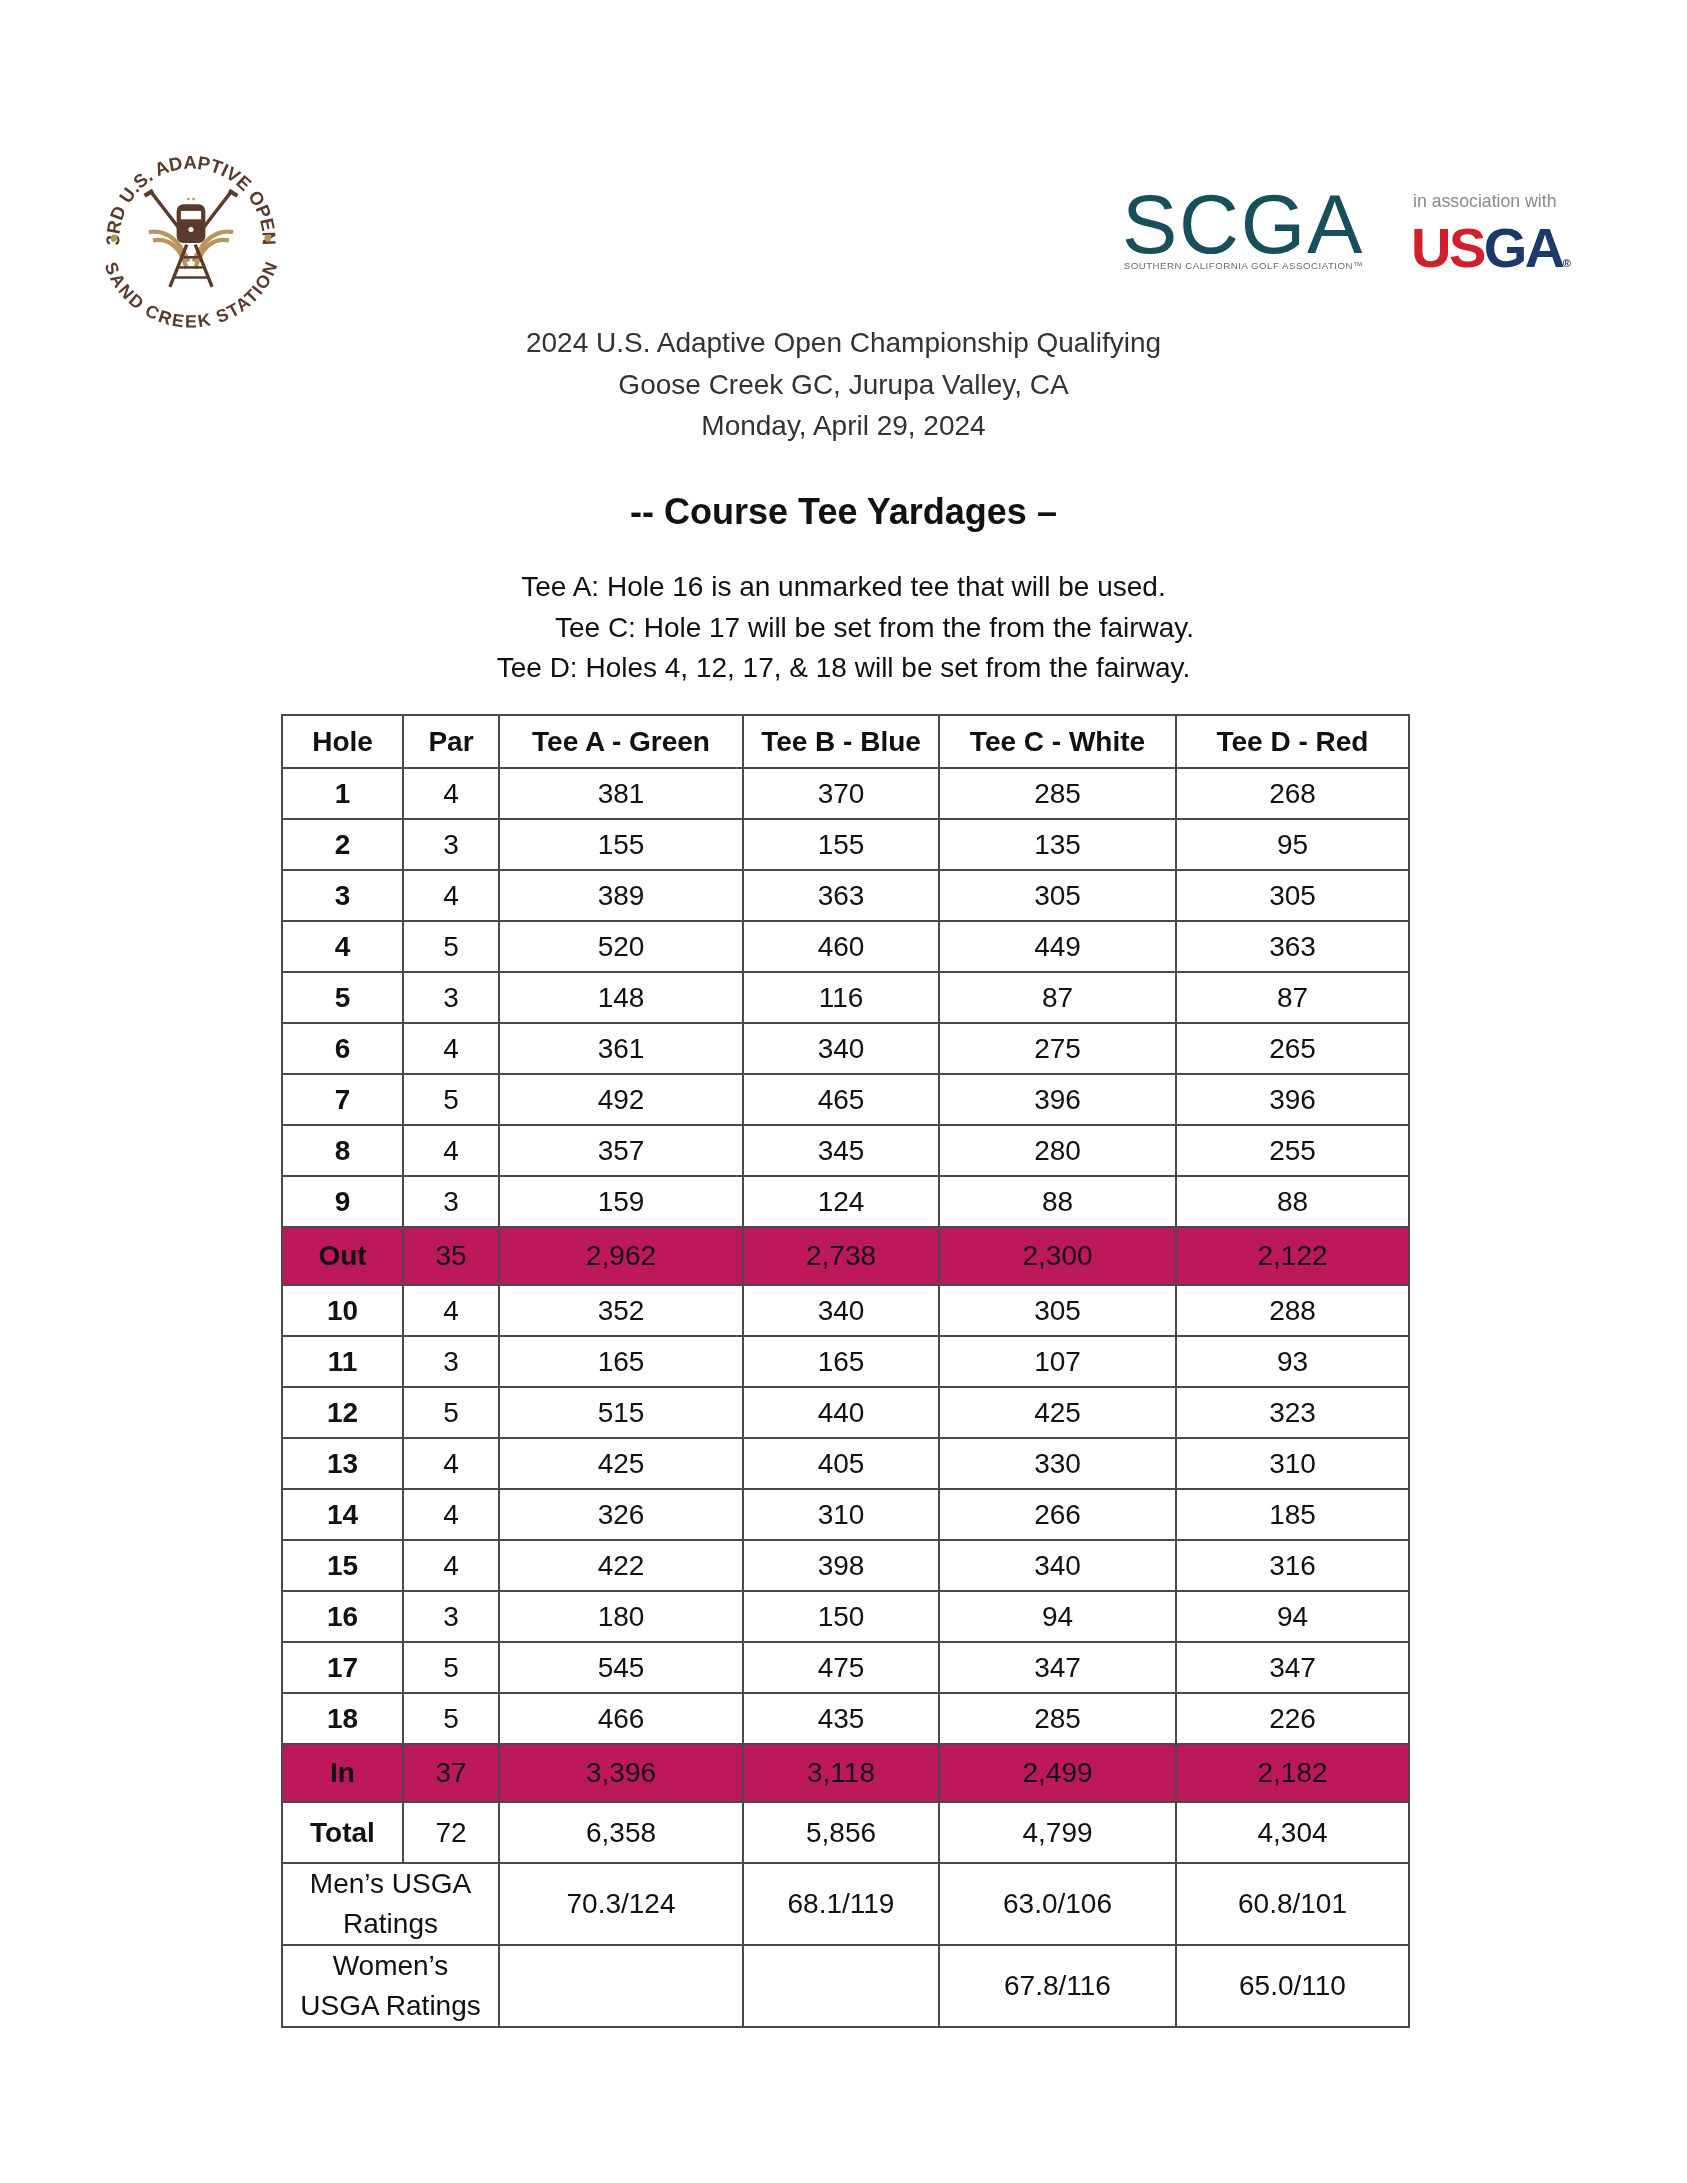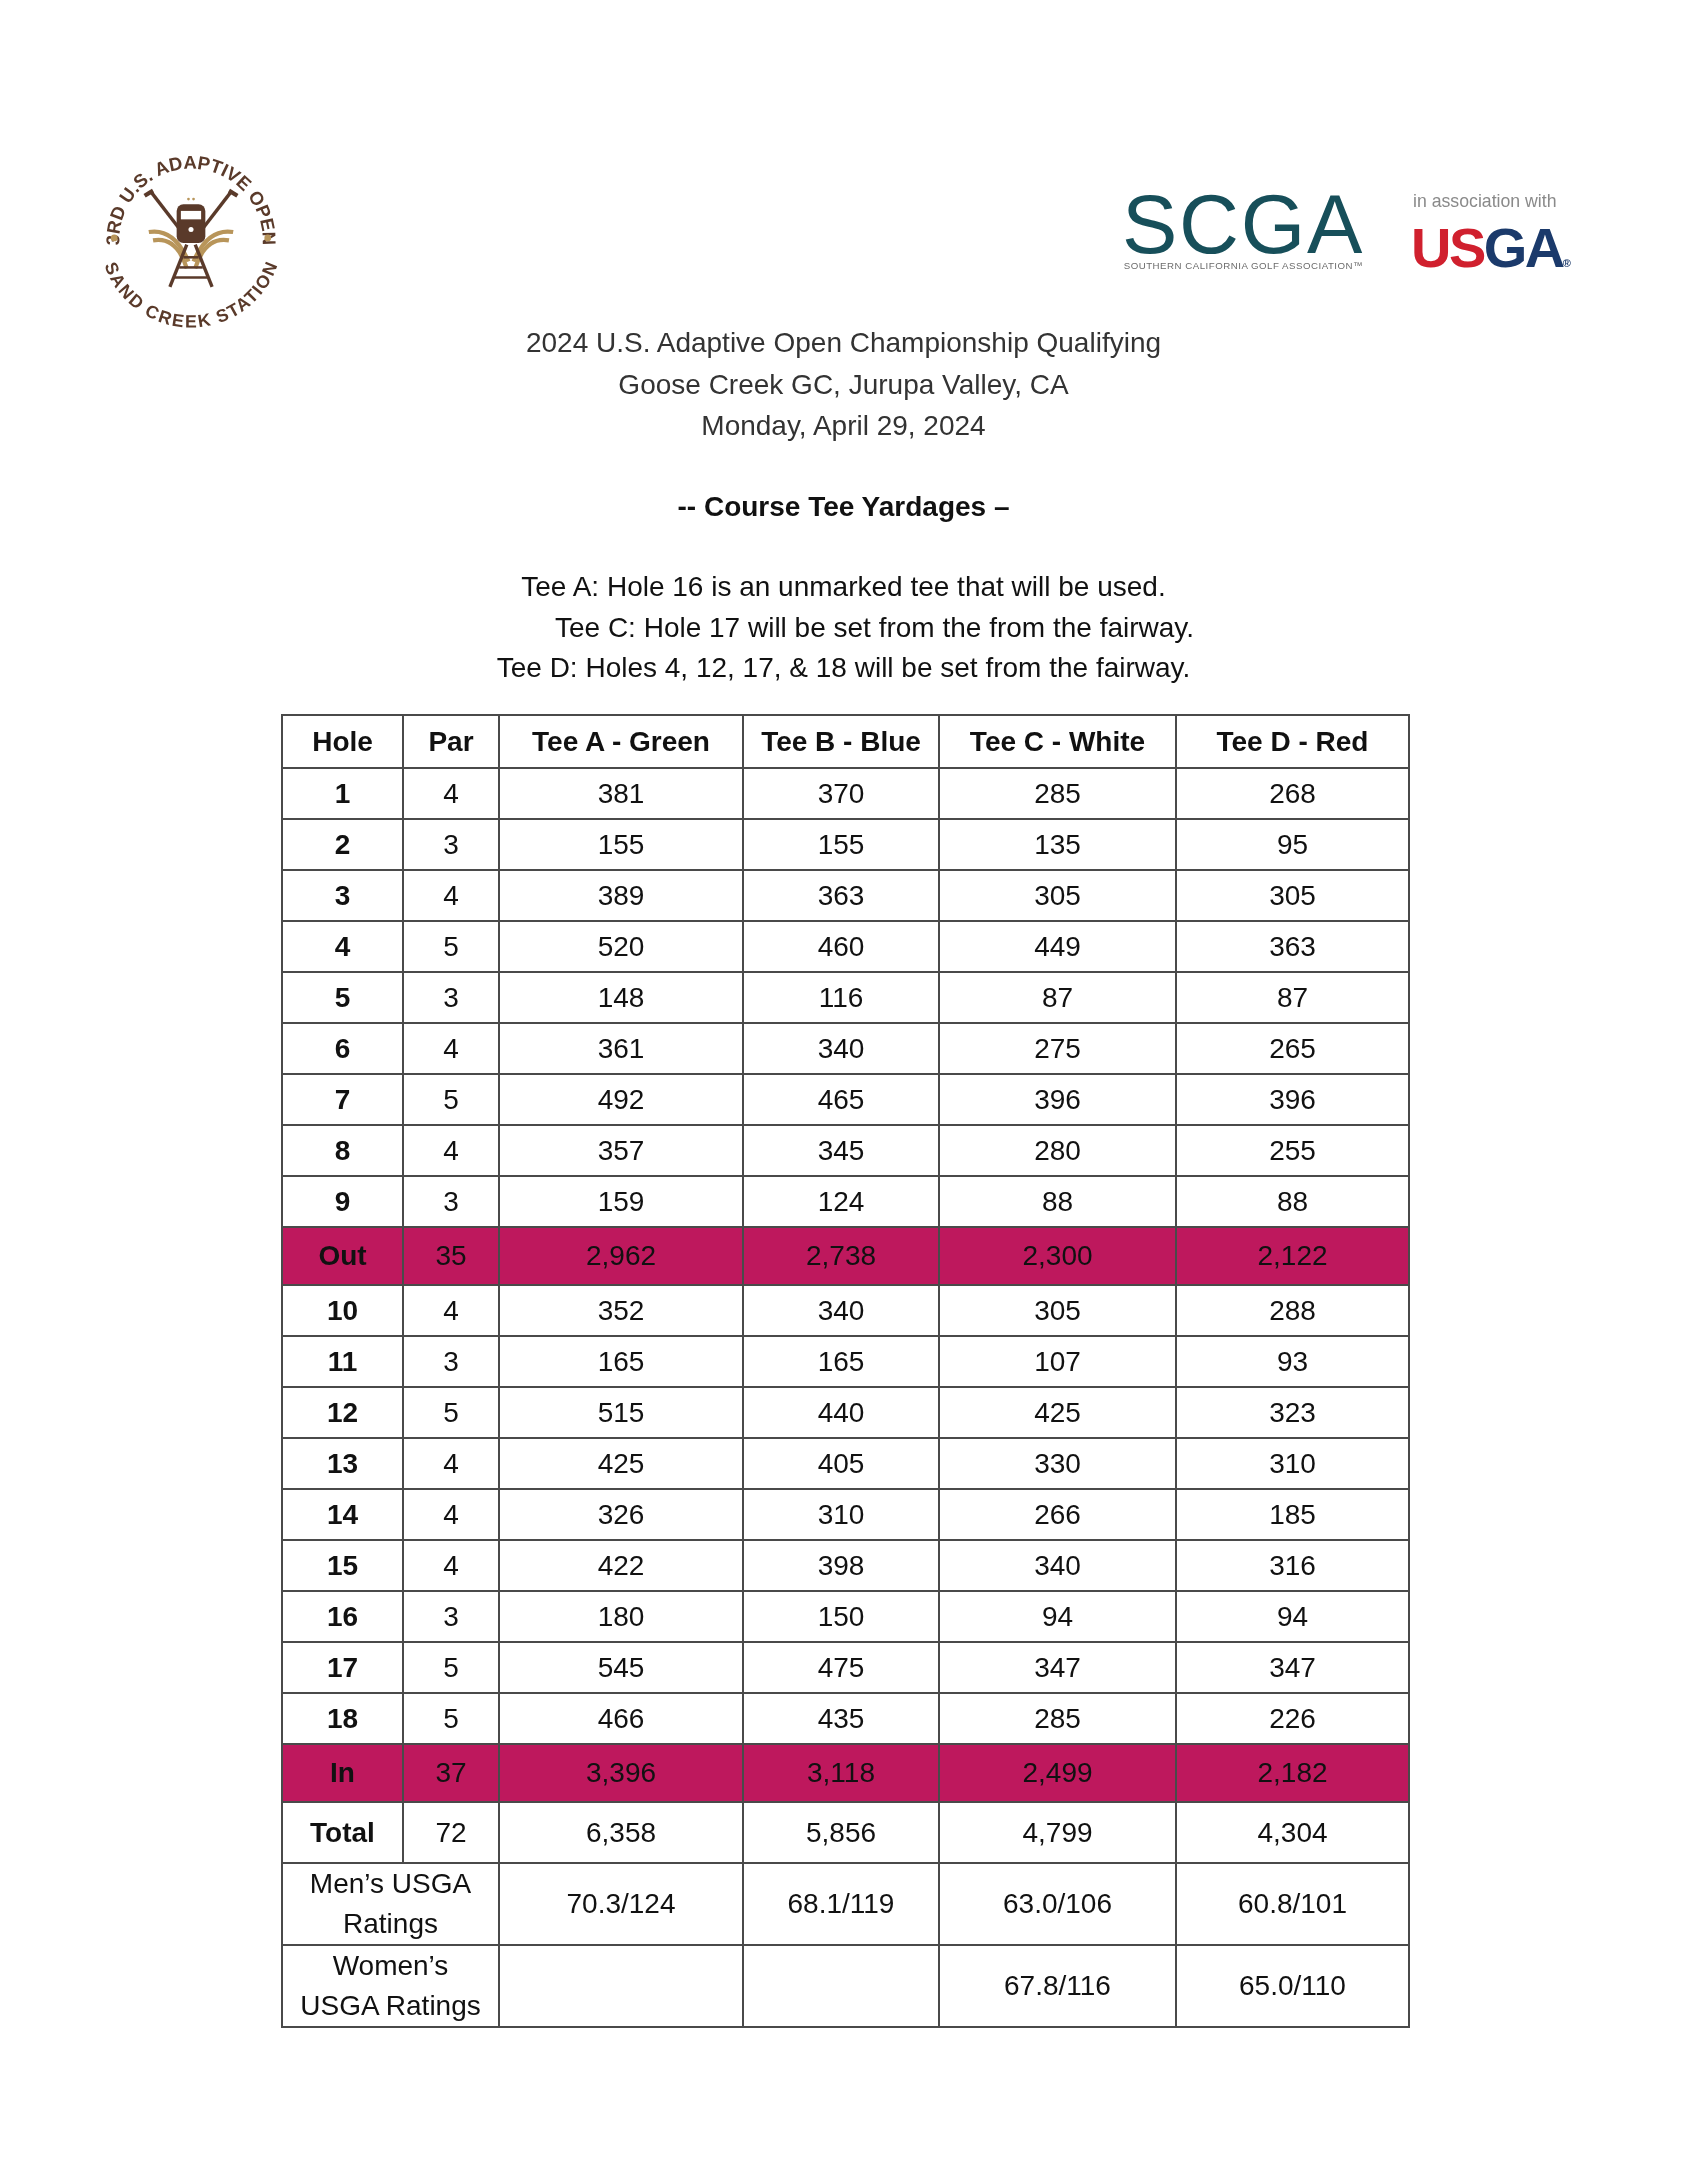--- a/index.html
+++ b/index.html
@@ -16,21 +16,21 @@
   .scga-sub { position: absolute; left: 1.7px; top: 73px; font-size: 9.7px; color: #6b6b6b;
               letter-spacing: 0.5px; white-space: nowrap; }
   .assoc { position: absolute; left: 1413px; top: 191px; font-size: 17.7px; color: #8a8a8a; white-space: nowrap; }
   .usga { position: absolute; left: 1411px; top: 218px; font-size: 56px; font-weight: bold; line-height: 59px;
           letter-spacing: -2.5px; white-space: nowrap; }
   .usga .us { color: #d0202e; }
   .usga .ga { color: #1b3a6b; }
   .usga .reg { font-size: 11px; color: #1b3a6b; letter-spacing: 0; vertical-align: baseline; }
   .h-line { position: absolute; left: 0; width: 1687px; text-align: center; font-size: 28px;
             font-weight: normal; color: #333; white-space: nowrap; }
-  .sub-title { position: absolute; left: 0; width: 1687px; text-align: center; font-size: 28px;
+  .sub-title { position: absolute; left: 0; width: 1687px; text-align: center; font-size: 36px;
                font-weight: bold; color: #111; }
   .note { position: absolute; left: 0; width: 1687px; text-align: center; font-size: 28px; color: #111; white-space: nowrap; }
 
   
   table.yard { position: absolute; left: 281px; top: 714px; border-collapse: collapse;
                table-layout: fixed; width: 1127px; border-radius: 24px; }
   table.yard td, table.yard th { border: 2.1px solid #4a4a4a; text-align: center; vertical-align: middle;
                font-size: 28px; padding: 0; color: #111; }
   table.yard th { font-weight: bold; height: 51px; }
   table.yard tr.hole td { height: 49px; }

